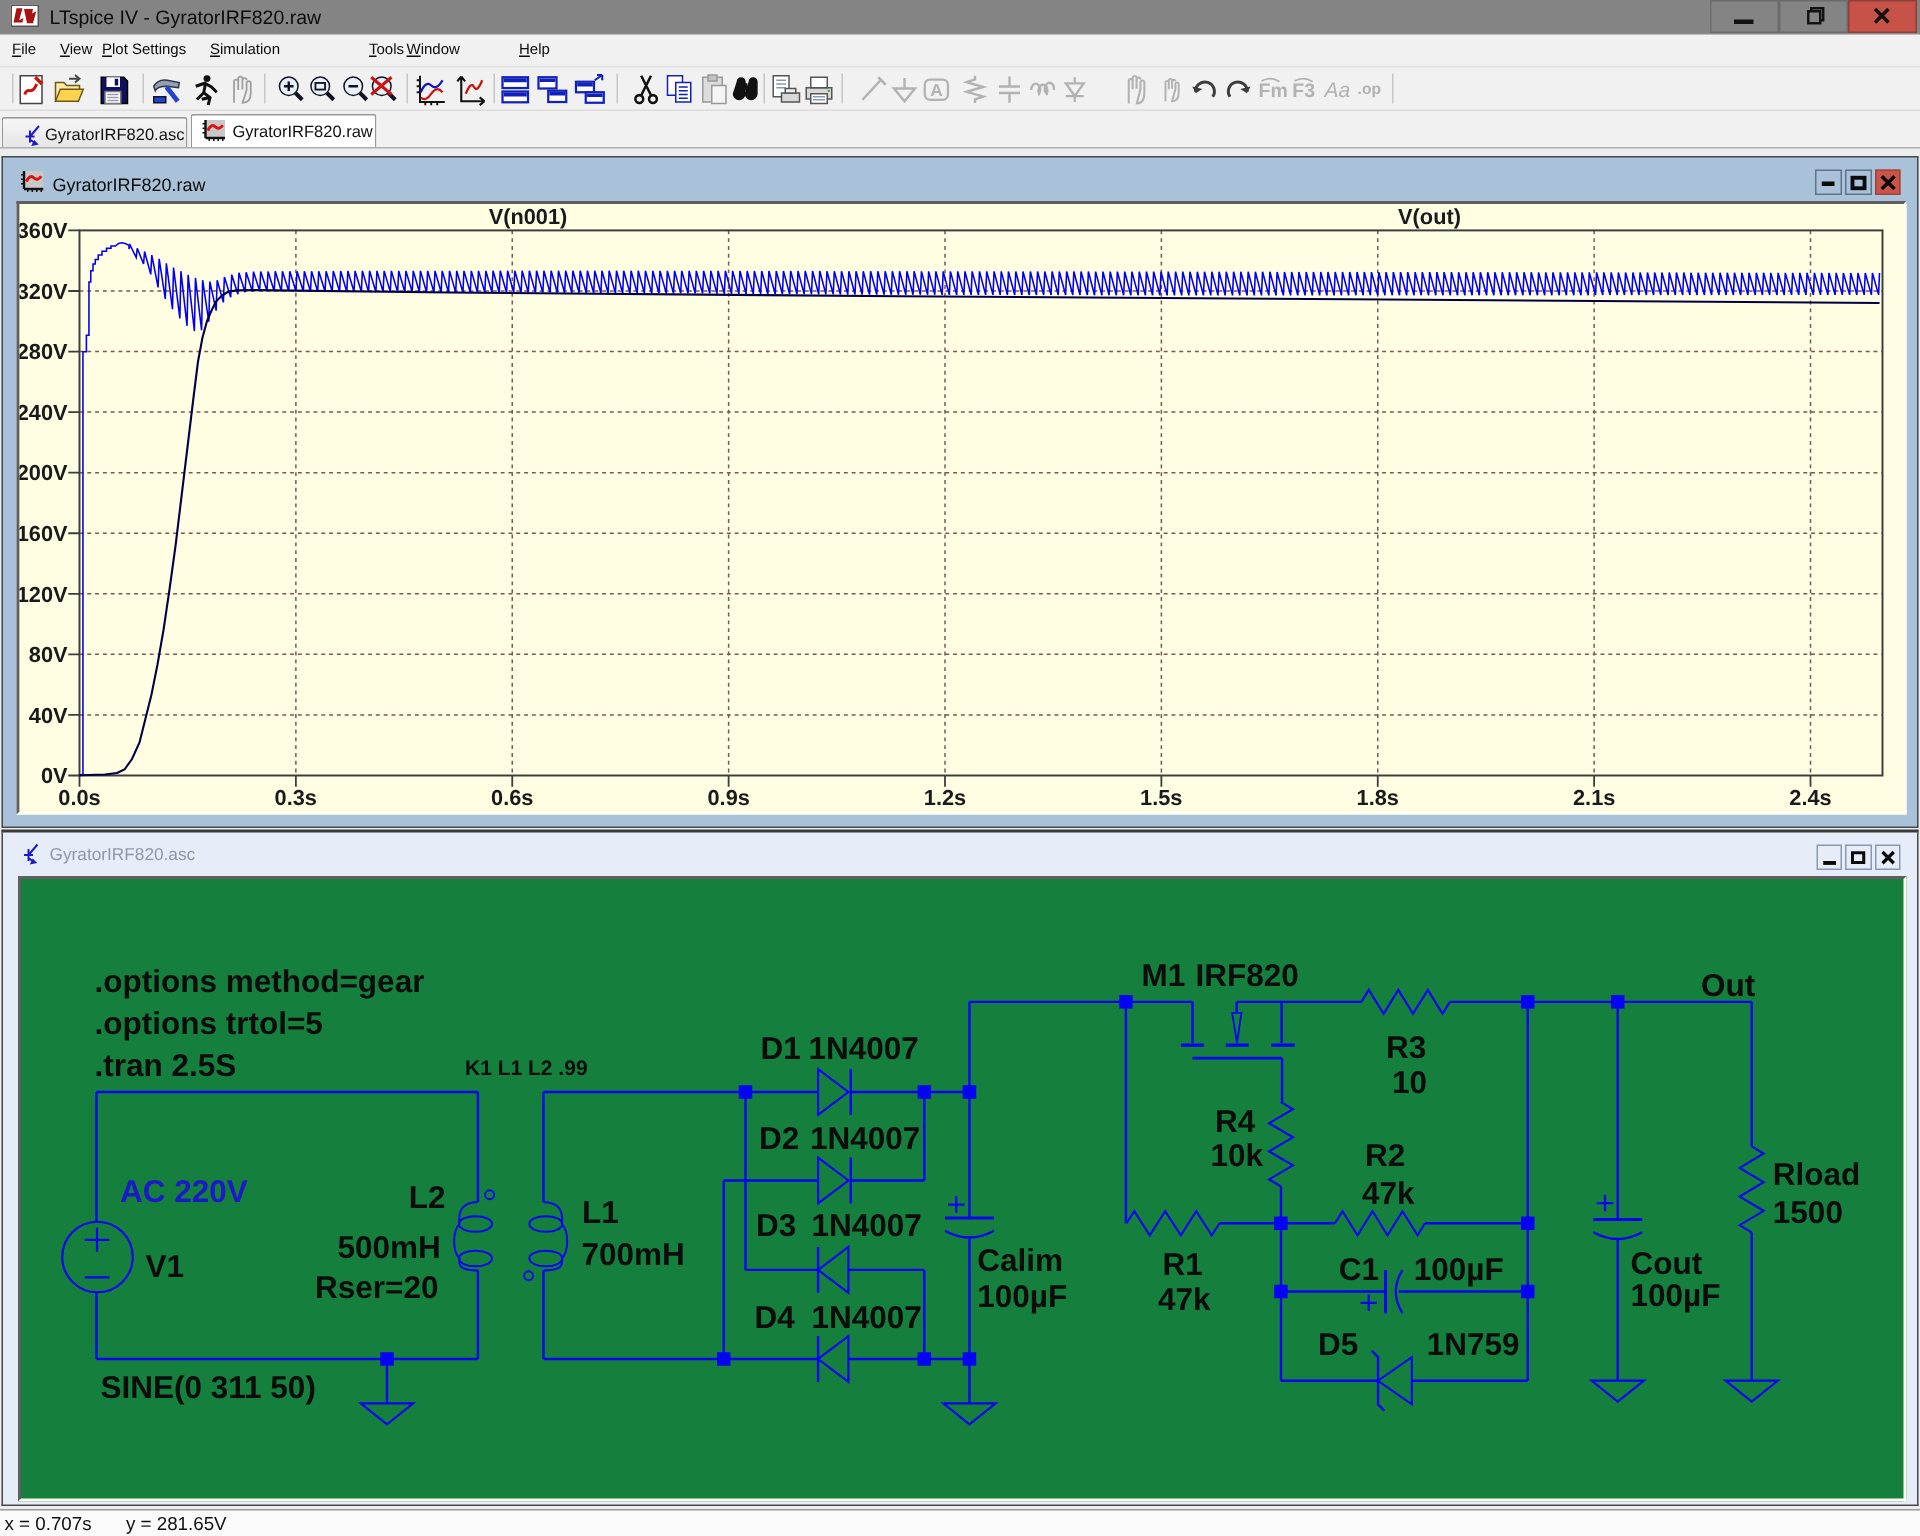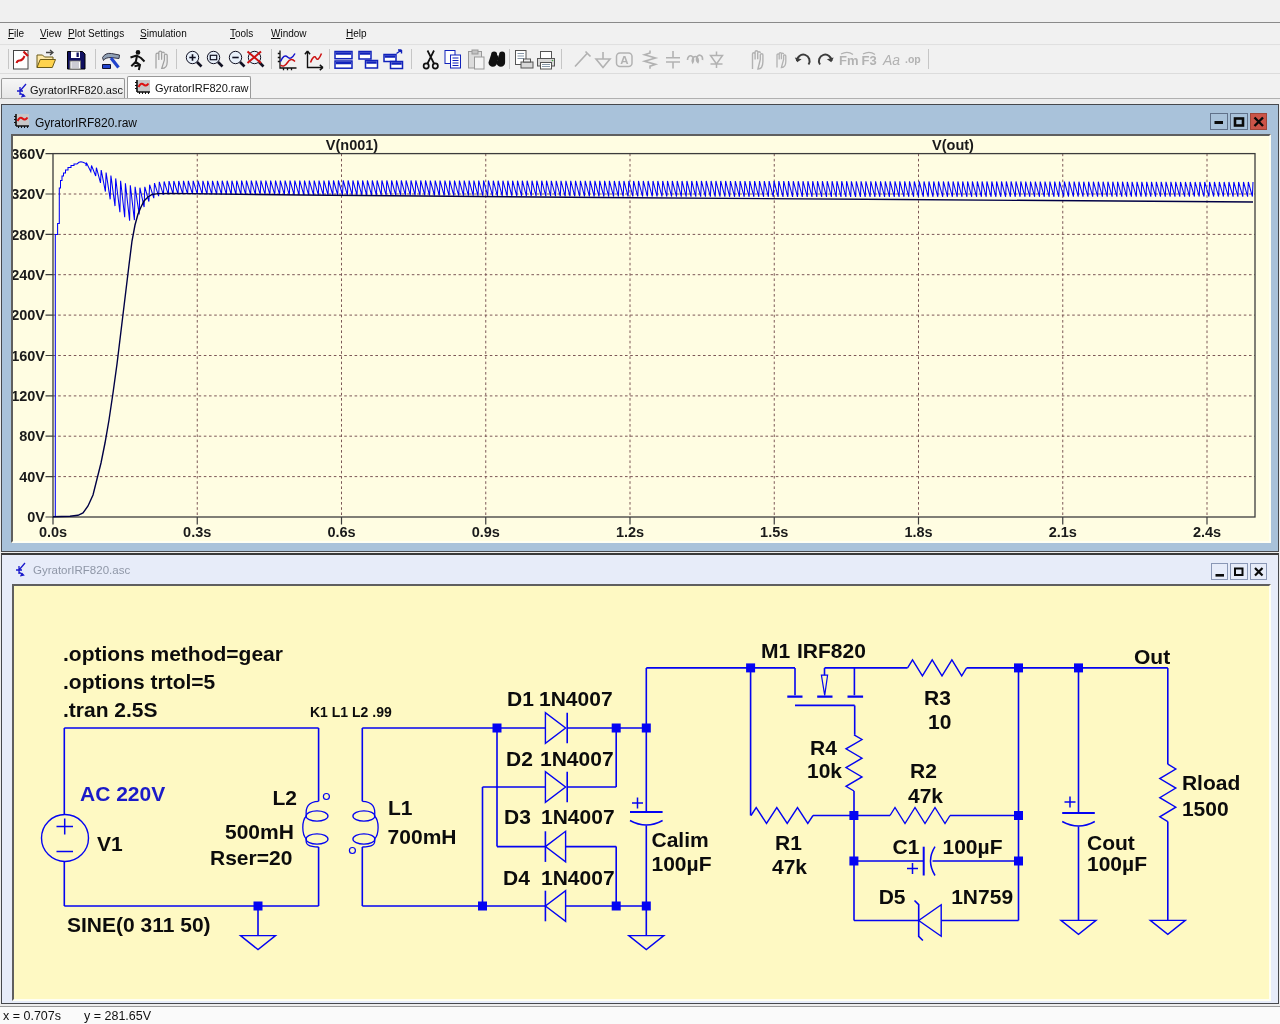--- a/index.html
+++ b/index.html
@@ -38,39 +38,56 @@
  background:#fffde2;border-top:2px solid #5f5f5f;border-left:2px solid #5f5f5f;
  border-right:2px solid #fffff2;border-bottom:2px solid #fffff2}
 #plot{position:absolute;left:0px;top:0px}
 #schwin{position:absolute;left:1px;top:454px;width:1278px;height:451px;background:#e7ecf9;
  border:1px solid #46484c;border-top:2px solid #3a3a3a}
 #schtitle{position:absolute;left:0;top:0;width:100%;height:30px}
 #schtitle .wi{position:absolute;left:12px;top:7px}
 #schtitle .wt{position:absolute;left:31px;top:8.5px;font-size:11.5px;color:#8f97a7}
 .sbtn{position:absolute;top:7.5px;width:17.4px;height:17.4px;border:1px solid #8a97b5;background:#e7ecf9}
 #schclient{position:absolute;left:10px;top:29px;width:1259px;height:417px;
- background:#fef9c3;border-top:2px solid #5f5f5f;border-left:2px solid #5f5f5f;
+ background:#15803d;border-top:2px solid #5f5f5f;border-left:2px solid #5f5f5f;
  border-right:2px solid #fffff2;border-bottom:2px solid #fffff2}
 #schem{position:absolute;left:0;top:0}
 #statusbar{position:absolute;left:0;top:1006px;width:1280px;height:18px;background:#fafafa;
  border-top:1px solid #9a9a9a}
 #statusbar span{position:absolute;top:2px;font-size:12.5px;color:#111}
 .axlab{font-family:"Liberation Sans",sans-serif;font-size:14.5px;font-weight:bold;fill:#1a1a1a}
 .st{font-family:"Liberation Sans",sans-serif;font-size:21px;font-weight:bold;fill:#0c0c0c}
 .stb{font-family:"Liberation Sans",sans-serif;font-size:21px;font-weight:bold;fill:#1a1ac8}
 .stk{font-family:"Liberation Sans",sans-serif;font-size:14px;font-weight:bold;fill:#0c0c0c}
 </style></head>
 <body>
 <div id="app">
+ <div id="titlebar">
+  <div id="ltlogo"><svg width="17" height="13" viewBox="0 0 17 13">
+   <path d="M3,1.5 h4 l-2.2,8 2.8,-1.5 -0.6,3 h-6 z" fill="#aa1111"></path>
+   <path d="M9,11.5 h4 l2.2,-8 -2.8,1.5 0.6,-3 h-6 z" fill="#aa1111" transform="translate(1,0)"></path>
+        </svg></div>
+  <span class="tt">LTspice IV - GyratorIRF820.raw</span>
+  <div class="capbtn" style="left:1140px"><svg width="44" height="20">
+          <rect x="15" y="12" width="13" height="3" fill="#111"></rect>
+        </svg></div>
+  <div class="capbtn" style="left:1186px"><svg width="44" height="20">
+          <rect x="18.5" y="6.5" width="8" height="8" fill="none" stroke="#111" stroke-width="1.6"></rect>
+          <path d="M20.5,6.5 v-2 h8 v8 h-2" fill="none" stroke="#111" stroke-width="1.6"></path>
+        </svg></div>
+  <div class="capbtn" id="closeb" style="left:1232px"><svg width="44" height="20">
+          <path d="M17,5 l9,9 M26,5 l-9,9" stroke="#111" stroke-width="2.4"></path>
+        </svg></div>
+ </div>
  <div id="menubar">
   <span style="left:8px"><u>F</u>ile</span>
   <span style="left:40px"><u>V</u>iew</span>
   <span style="left:68px"><u>P</u>lot Settings</span>
   <span style="left:140px"><u>S</u>imulation</span>
-  <span style="left:230px"><u>T</u>ools</span>
+  <span style="left:246px"><u>T</u>ools</span>
   <span style="left:271px"><u>W</u>indow</span>
   <span style="left:346px"><u>H</u>elp</span>
  </div>
  <div id="toolbar">
       <svg class="tbi" style="left:11px" width="21" height="22" viewBox="0 0 21 22">
         <rect x="2.5" y="1.5" width="14.5" height="18.5" fill="#fff" stroke="#444"></rect>
         <path d="M5.5,14 C7.5,8 10,15.5 13.5,7" stroke="#cc1111" stroke-width="2" fill="none"></path>
         <path d="M12.5,2.5 l4.5,4.5" stroke="#cc1111" stroke-width="2.2"></path>
       </svg>
       <svg class="tbi" style="left:35px" width="22" height="22" viewBox="0 0 22 22">

